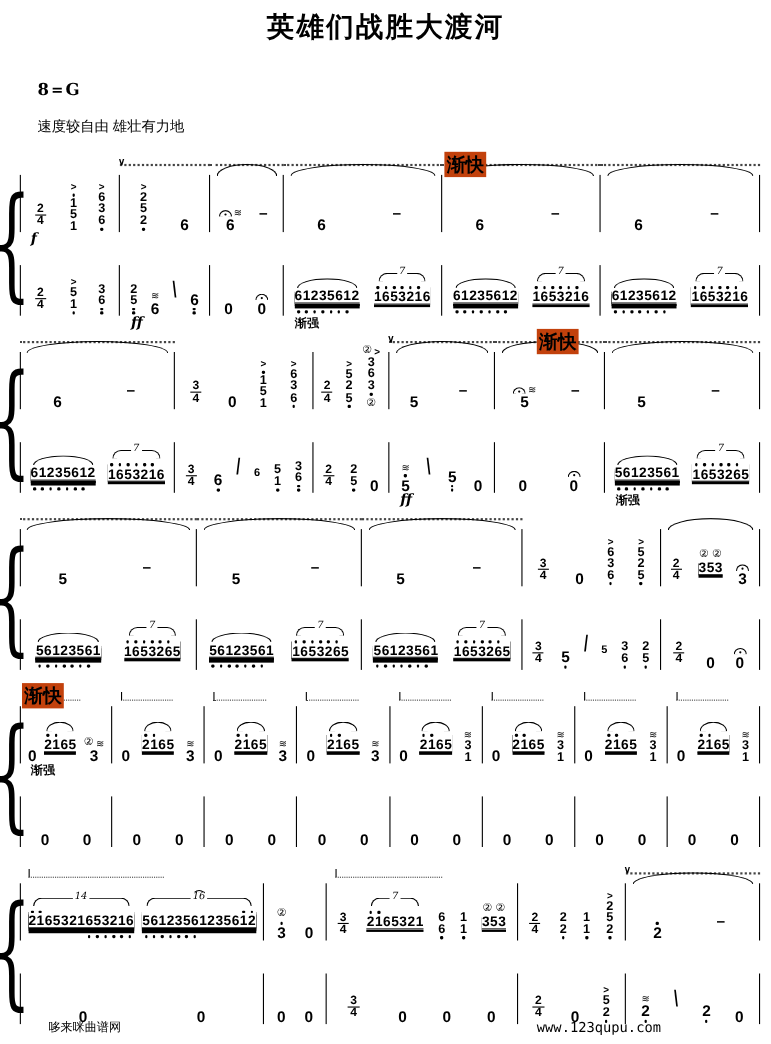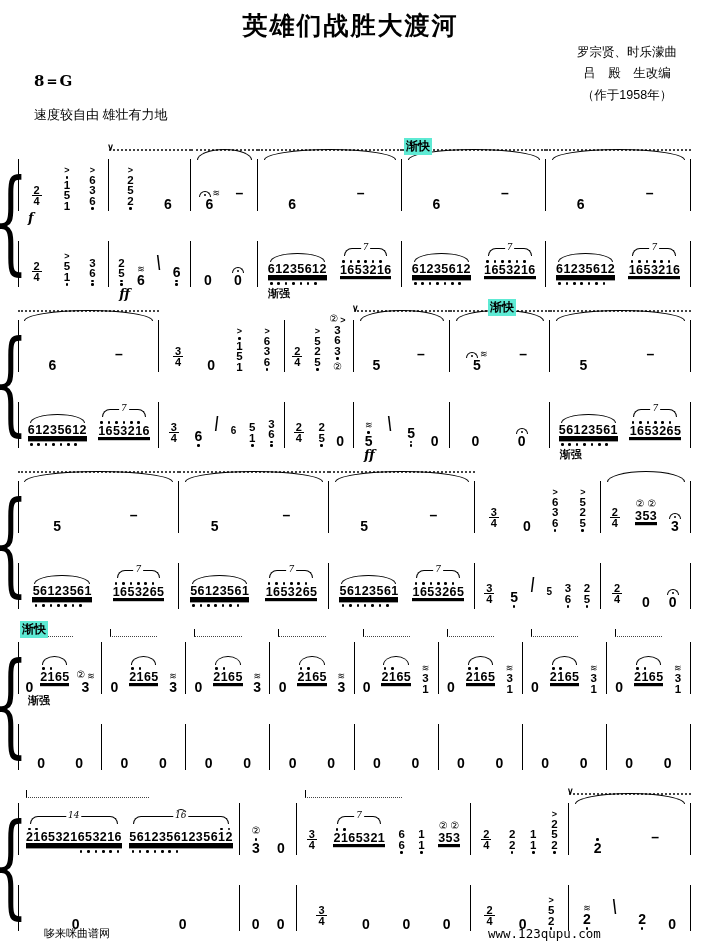--- a/index.html
+++ b/index.html
@@ -20,21 +20,21 @@
   .ab{height:17px;position:relative}
   .nt{display:flex;align-items:flex-end;justify-content:space-around;border-right:1.4px solid #000;
       padding:0 3px;position:relative}
   .nt.top{height:52px}
   .nt.bot{height:46px}
   .staffline .meas:first-child .nt{border-left:1.4px solid #000}
   .bl{height:13px;position:relative}
   .bl span{position:absolute;left:10px;top:-1px;white-space:nowrap}
   .dyn{font-style:italic;font-weight:bold;font-size:13px;font-family:"DejaVu Serif",serif}
   .zh{font-weight:bold;font-size:11px}
-  .ablabel{position:absolute;top:-4px;left:2px;font-weight:bold;font-size:12px;background:#5eead4;
+  .ablabel{position:absolute;top:-4px;left:2px;font-weight:bold;font-size:17px;background:#c2410c;
            padding:0 2px;z-index:2;white-space:nowrap}
   .ablabel.c{left:38%}
   .dashline{position:absolute;top:7px;left:0;right:0;border-top:2px dotted #444}
   .vmark{position:absolute;top:0;left:-2px;font-size:9px;font-weight:bold}
   .arc{position:absolute;bottom:-1px;left:6px;right:6px;height:10px;border:1.2px solid #000;border-bottom:none;
        border-radius:50% 50% 0 0 / 100% 100% 0 0}
   .lb{position:absolute;top:4px;left:8px;width:55%;height:7px;border-left:1.6px solid #000;
       border-bottom:1.6px dotted #444}
   .tok{display:flex;flex-direction:column;align-items:center;justify-content:flex-end;position:relative}
   .mrow{display:flex;align-items:flex-end;justify-content:center;gap:2px;line-height:1;margin-bottom:1px}
@@ -80,25 +80,20 @@
   .siteurl{position:absolute;left:488px;bottom:0;font-size:12.5px;font-family:"DejaVu Sans Mono",monospace}
 </style>
 </head>
 <body>
 
 <h1 class="title">英雄们战胜大渡河</h1>
 
 <div class="hdr">
   <div class="keysig">8＝G</div>
   <div class="tempo">速度较自由  雄壮有力地</div>
-  <div class="credits">
-    <div>罗宗贤、时乐濛曲</div>
-    <div>吕　殿　生改编</div>
-    <div>（作于1958年）</div>
-  </div>
 </div>
 
 <div id="score" class="score">
     <div class="system">
       <div class="brace">
         <span>{</span>
       </div>
       <div class="syscontent">
         <div class="staffline">
           <div class="meas" style="flex-grow: 95;">

